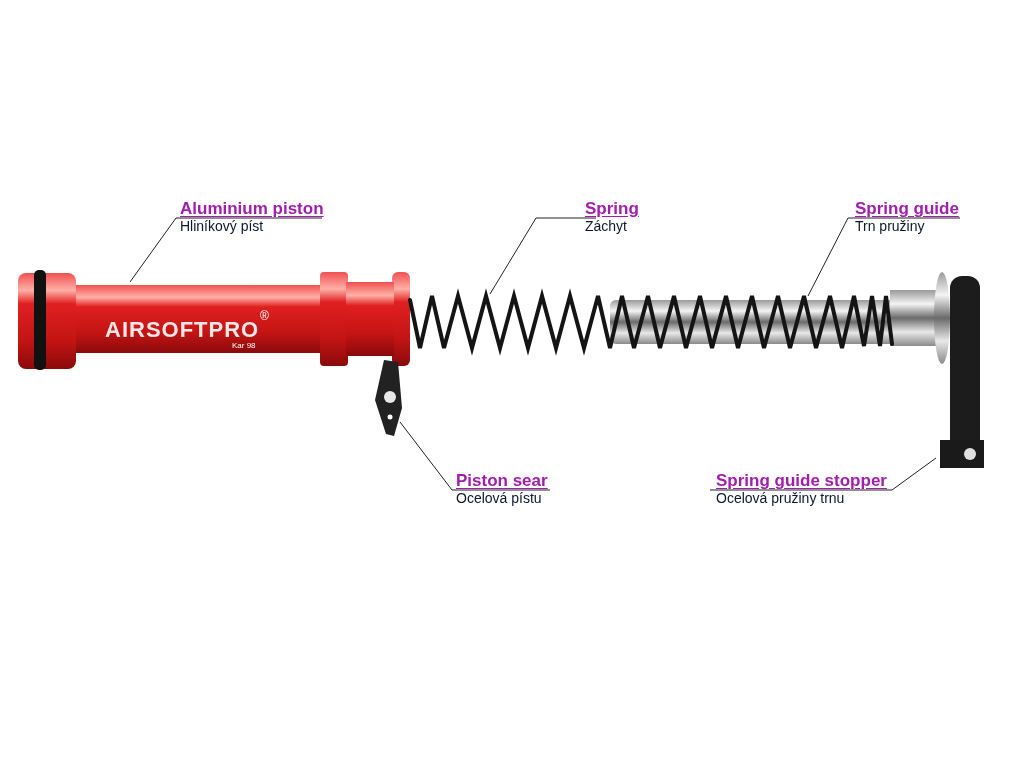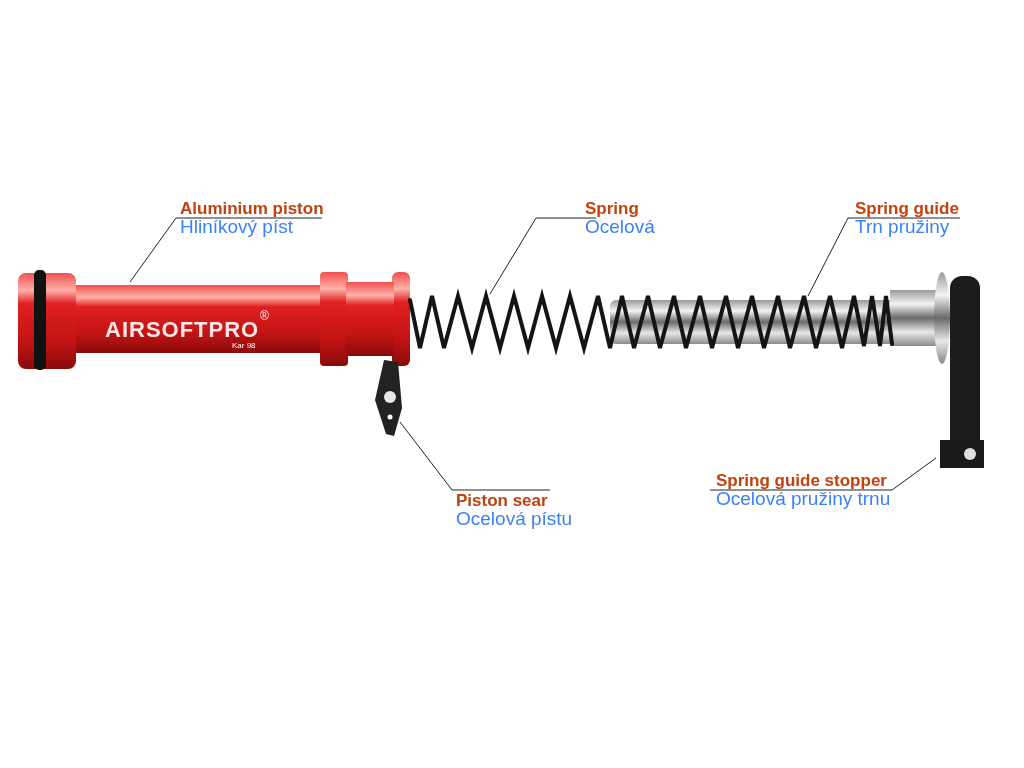--- a/index.html
+++ b/index.html
@@ -1,21 +1,21 @@
 <!DOCTYPE html>
 <html><head>
 <meta charset="utf-8">
 <style>
   html, body { margin: 0; padding: 0; background: #ffffff; }
   body { width: 1024px; height: 768px; position: relative; overflow: hidden;
          font-family: "Liberation Sans", "DejaVu Sans", sans-serif; }
   .label { position: absolute; }
-  .label .title { font-size: 17px; font-weight: bold; color: #c2410c; line-height: 19px;
-                  white-space: nowrap; text-underline-offset: 2px; }
-  .label .sub { font-size: 19px; color: #3b82f6; line-height: 17px; white-space: nowrap; }
+  .label .title { font-size: 17px; font-weight: bold; color: #a21caf; line-height: 19px;
+                  white-space: nowrap; text-decoration: underline; text-underline-offset: 2px; }
+  .label .sub { font-size: 14px; color: #0f172a; line-height: 17px; white-space: nowrap; }
   svg.art { position: absolute; left: 0; top: 0; }
 </style>
 </head>
 <body>
 
 <svg class="art" width="1024" height="768" viewBox="0 0 1024 768">
   <defs>
     <linearGradient id="red" x1="0" y1="0" x2="0" y2="1">
       <stop offset="0" stop-color="#f05050"></stop>
       <stop offset="0.18" stop-color="#ffb0a8"></stop>
@@ -75,29 +75,29 @@
   </g>
 </svg>
 
 <div class="label" style="left:180px; top:199px;">
   <div class="title">Aluminium piston</div>
   <div class="sub">Hliníkový píst</div>
 </div>
 
 <div class="label" style="left:541px; top:199px;margin-left:44px;">
   <div class="title">Spring</div>
-  <div class="sub">Ocelová</div>
+  <div class="sub">Záchyt</div>
 </div>
 
 <div class="label" style="left:855px; top:199px;">
   <div class="title">Spring guide</div>
   <div class="sub">Trn pružiny</div>
 </div>
 
-<div class="label" style="left:456px; top:471px;margin-top:20px;">
+<div class="label" style="left:456px; top:471px;">
   <div class="title">Piston sear</div>
   <div class="sub">Ocelová pístu</div>
 </div>
 
 <div class="label" style="left:716px; top:471px;">
   <div class="title">Spring guide stopper</div>
   <div class="sub">Ocelová pružiny trnu</div>
 </div>
 
 </body></html>

